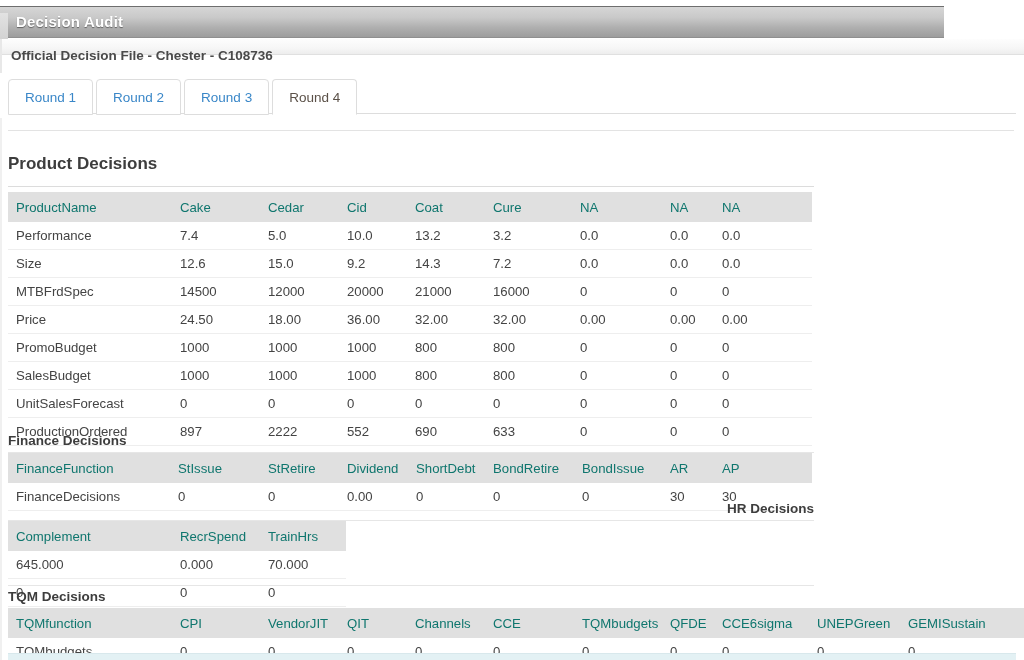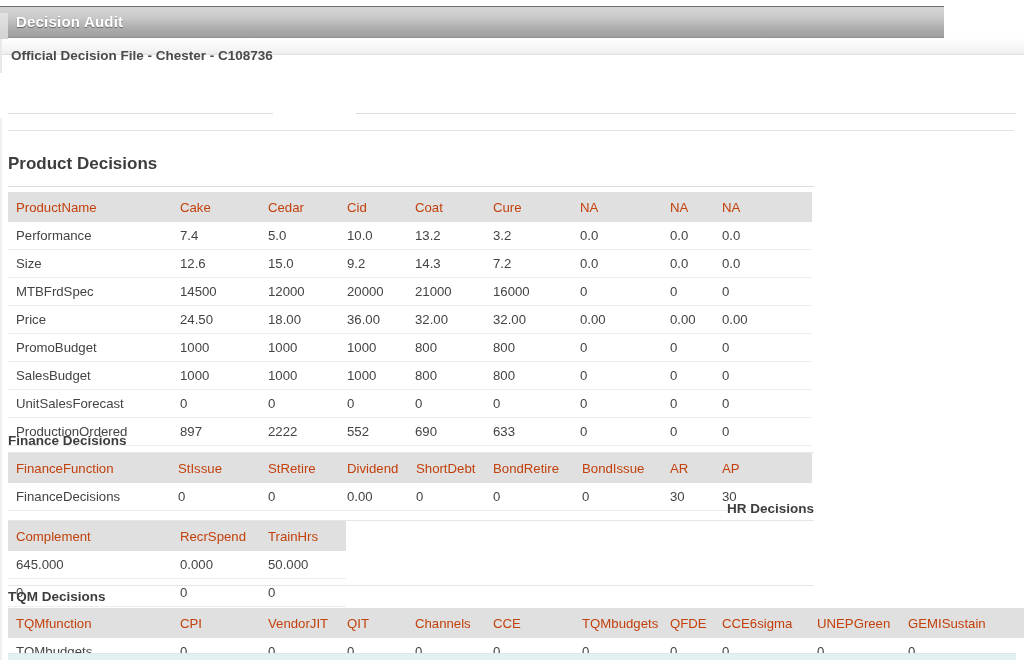--- a/index.html
+++ b/index.html
@@ -142,21 +142,21 @@
     position: absolute;
     border-collapse: collapse;
     font-size: 13.2px;
     color: #444444;
     table-layout: fixed;
   }
   table.dt th {
     background: #e0e0e0;
     font-weight: normal;
     text-align: left;
-    color: #c2410c;
+    color: #0f766e;
     padding: 4px 0 4px 0;
     height: 22px;
     vertical-align: middle;
     border: none;
     white-space: nowrap;
     overflow: hidden;
   }
   table.dt td {
     text-align: left;
     padding: 3px 0 3px 0;
@@ -201,20 +201,34 @@
     <div class="titlebar-left-edge"></div>
     <div class="titlebar-text">Decision Audit</div>
   </div>
 
   <div class="subheader">
     <div class="subheader-text">Official Decision File - Chester - C108736</div>
   </div>
   <div class="subheader-rail"></div>
 
   <div class="tabs-underline"></div>
+  <div class="tabstrip" id="tabstrip">
+      <div class="tab">
+        <span>Round 1</span>
+      </div>
+      <div class="tab">
+        <span>Round 2</span>
+      </div>
+      <div class="tab">
+        <span>Round 3</span>
+      </div>
+      <div class="tab active">
+        <span>Round 4</span>
+      </div>
+    </div>
 
   <div class="left-rail"></div>
   <div class="pane-top-rule"></div>
 
   <div id="sections-host">
       <div class="section-title" style="top: 154px; width: 806px;">Product Decisions</div>
       <table class="dt" style="top: 192px; left: 8px; width: 804px;">
         <colgroup>
           <col style="width: 172px;">
           <col style="width: 88px;">
@@ -405,21 +419,21 @@
           <tr>
             <th class="first">Complement</th>
             <th>RecrSpend</th>
             <th>TrainHrs</th>
           </tr>
         </thead>
         <tbody>
           <tr>
             <td class="first">645.000</td>
             <td>0.000</td>
-            <td>50.000</td>
+            <td>70.000</td>
           </tr>
           <tr>
             <td class="first">0</td>
             <td>0</td>
             <td>0</td>
           </tr>
         </tbody>
       </table>
       <div class="sep-rule" style="top: 585px; left: 8px; width: 806px;"></div>
       <div class="section-title small" style="top: 589px; width: 806px;">TQM Decisions</div>

